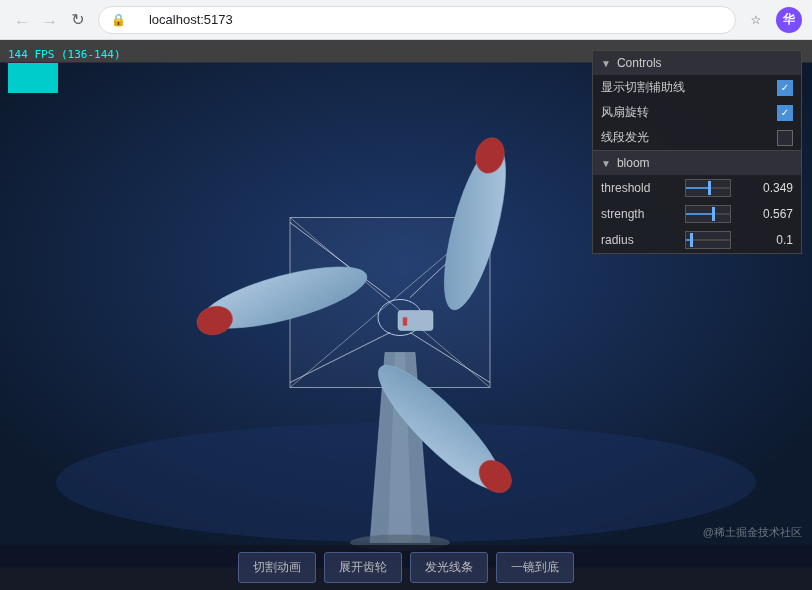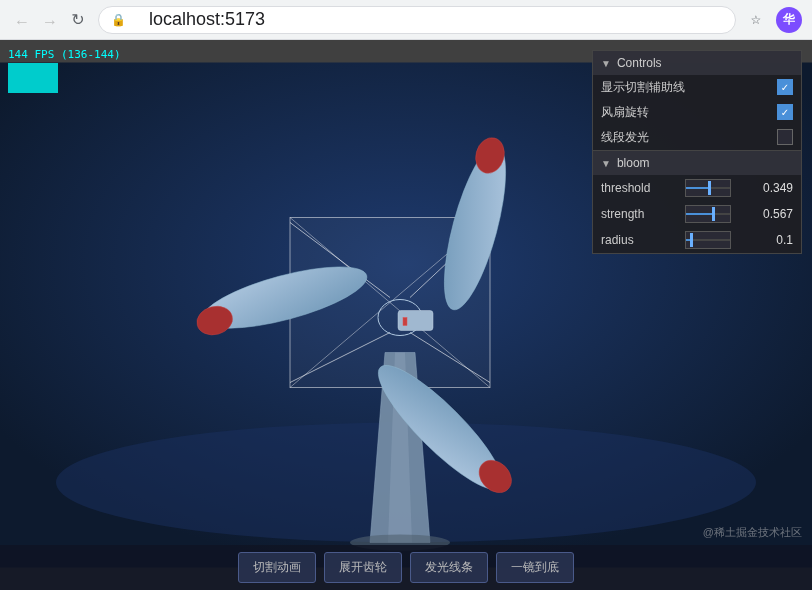--- a/index.html
+++ b/index.html
@@ -51,21 +51,21 @@
       display: flex;
       align-items: center;
       padding: 0 12px;
       gap: 6px;
     }
     .address-bar-icon {
       color: #5f6368;
       font-size: 12px;
     }
     .address-text {
-      font-size: 18px;
+      font-size: 13px;
       color: #202124;
       padding-left: 17px;
     }
     .star-btn {
       width: 24px;
       height: 24px;
       display: flex;
       align-items: center;
       justify-content: center;
       color: #5f6368;
@@ -140,20 +140,21 @@
       cursor: pointer;
       color: #ccc;
       font-size: 12px;
     }
     .panel-section-header .arrow {
       font-size: 10px;
       color: #aaa;
     }
     .panel-row {
       display: flex;
+      align-items: center;
       padding: 4px 8px;
       justify-content: space-between;
     }
     .panel-row-label {
       color: #ccc;
       font-size: 12px;
     }
     .checkbox-custom {
       width: 16px;
       height: 16px;

